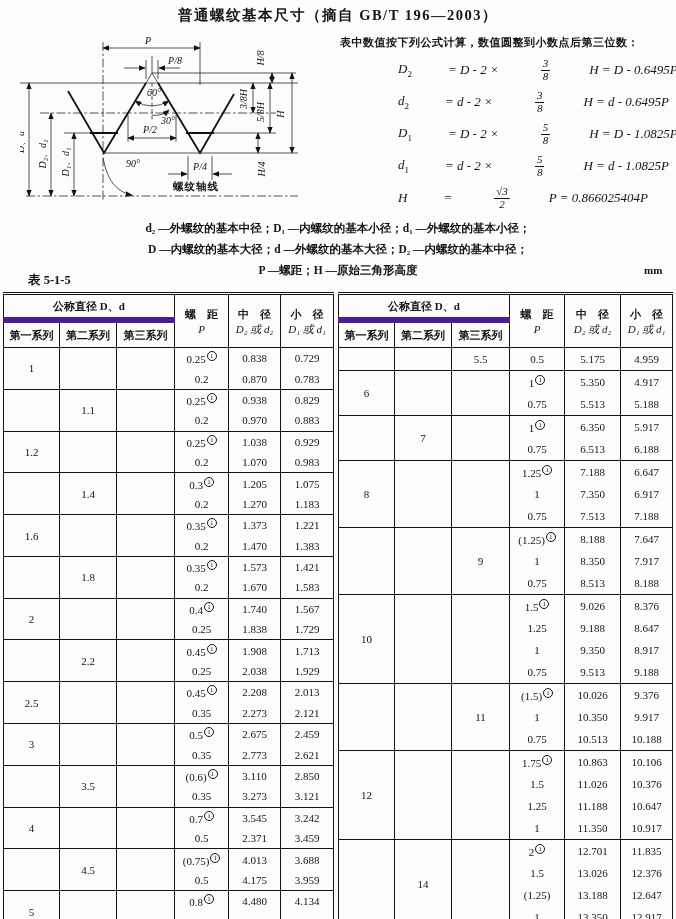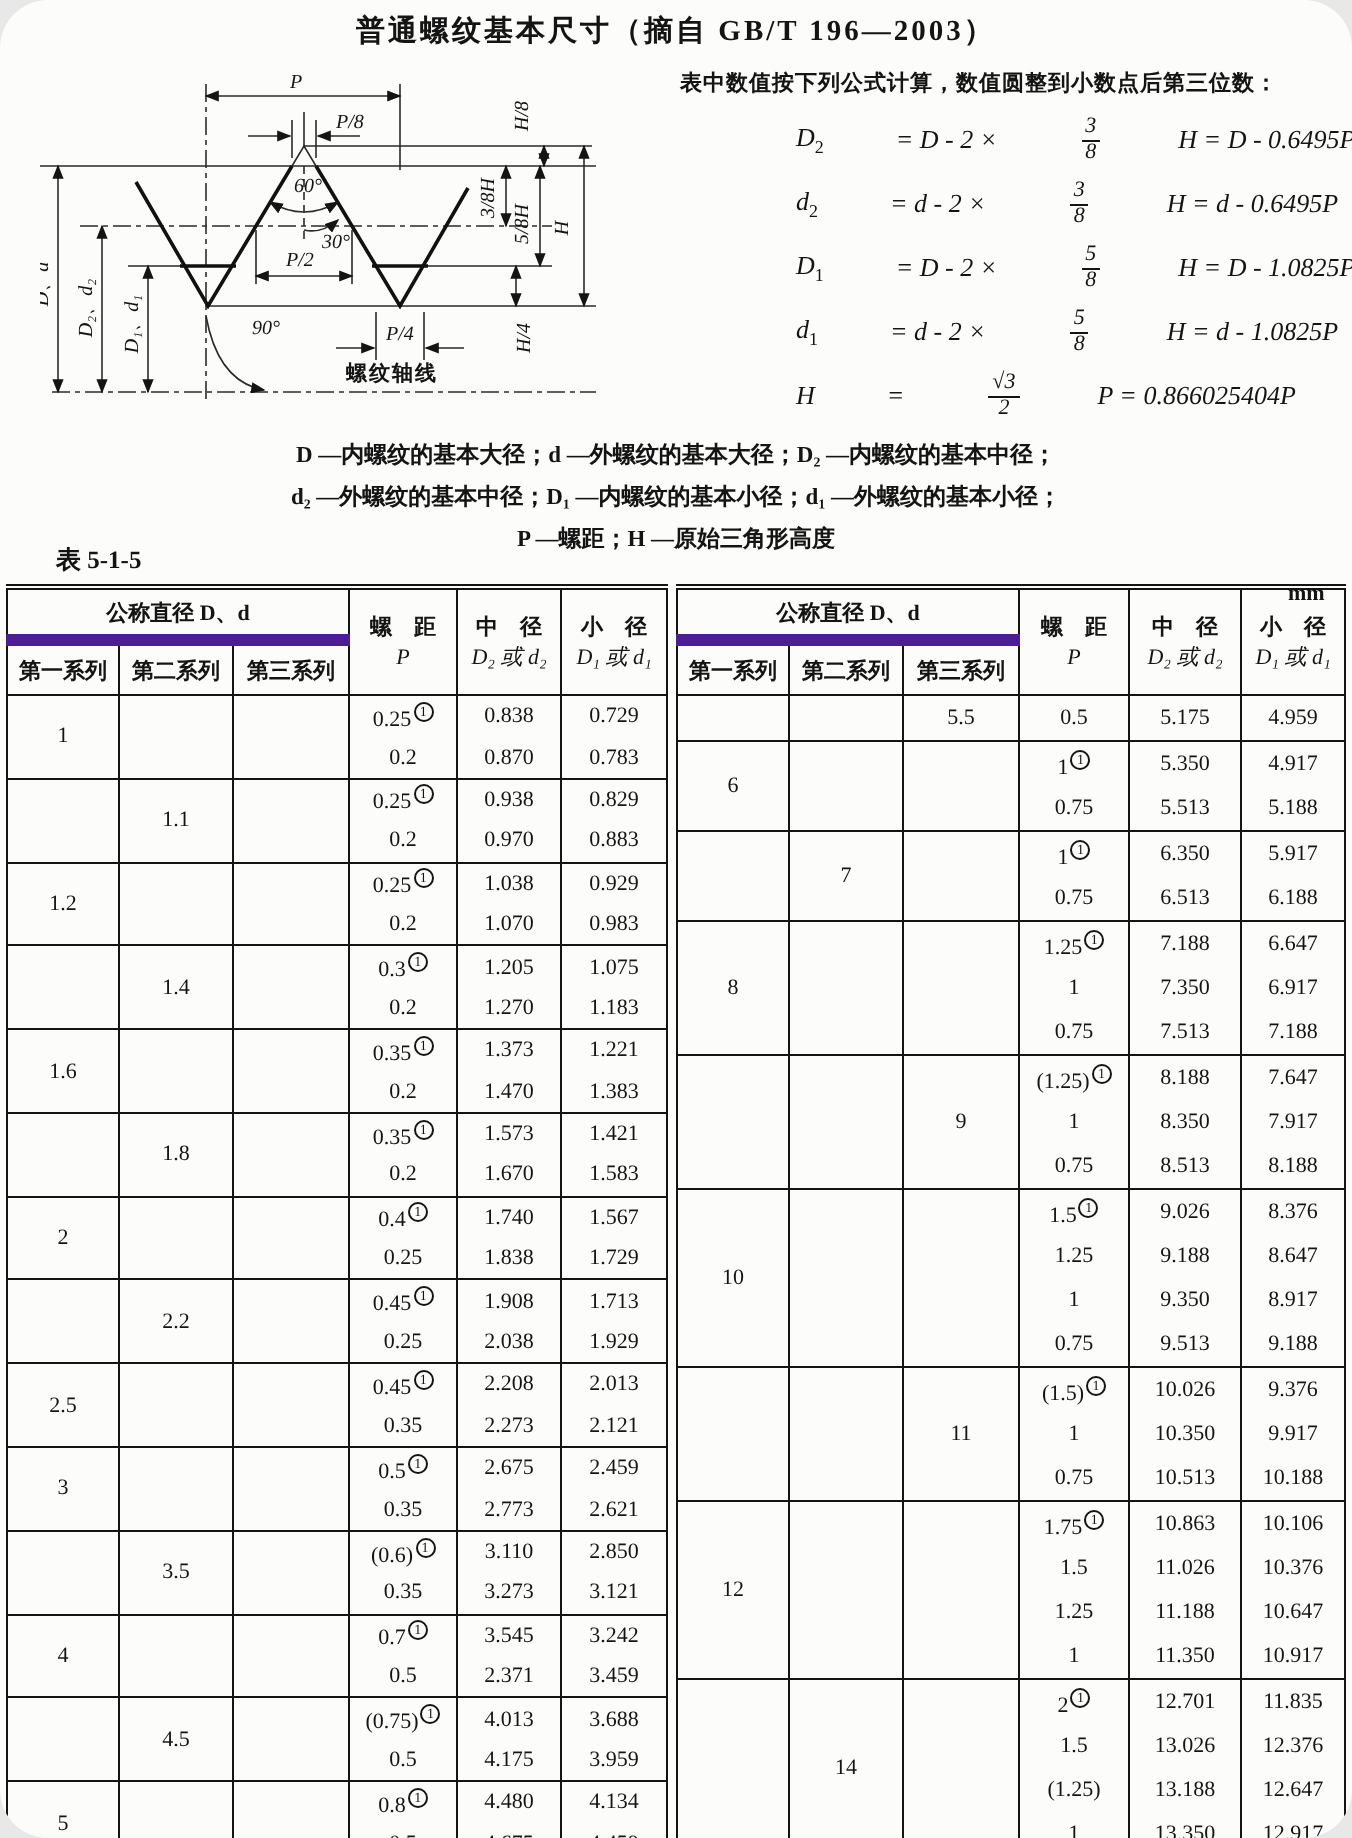--- a/index.html
+++ b/index.html
@@ -1,36 +1,36 @@
 <!DOCTYPE html>
 <html><head>
 <meta charset="utf-8">
 <style>
   html,body{margin:0;padding:0;background:#e8e8e8;}
   .page{position:relative;width:676px;height:919px;background:#fcfcfa;color:#141414;
-        font-family:"Liberation Serif","DejaVu Serif",serif;overflow:hidden;border-radius:24px;}
+        font-family:"Liberation Serif","DejaVu Serif",serif;overflow:hidden;}
   .page-title{position:absolute;top:6px;left:0;width:676px;text-align:center;
               font-size:14.5px;font-weight:bold;letter-spacing:1.5px;}
   
   .formulas{position:absolute;left:340px;top:36px;width:335px;}
   .f-intro{font-size:11px;font-weight:bold;letter-spacing:.5px;line-height:1.25;}
   .formula{display:flex;align-items:center;margin:9px 0 0 58px;height:23px;
            font:italic 13px "Liberation Serif",serif;gap:36px;}
   .formula sub{font-size:9px;font-style:normal;}
   .fpre{margin:0 3px 0 0;white-space:pre;}
   .frac{display:inline-flex;flex-direction:column;align-items:center;
         font-size:11px;line-height:1.05;margin:0 3px;}
   .frac .num{border-bottom:1px solid #141414;padding:0 2px;}
   .fpost{white-space:pre;}
   
   .legend{position:absolute;top:218px;left:0;width:676px;text-align:center;
           font-size:11.5px;font-weight:bold;line-height:21px;font-style:normal;}
   
   .tbl-label{position:absolute;left:28px;top:272px;font-size:12.5px;font-weight:bold;}
-  .unit-label{position:absolute;left:644px;top:291px;font-size:11px;font-weight:bold;}
+  .unit-label{position:absolute;left:644px;top:264px;font-size:11px;font-weight:bold;}
   table.half{position:absolute;top:292px;border-collapse:collapse;table-layout:fixed;
              font-size:11px;text-align:center;
              border-top:3px double #141414;border-bottom:2.5px solid #141414;
              border-left:1.3px solid #141414;border-right:1.3px solid #141414;}
   #tbl-left{left:3px;width:330px;}
   #tbl-right{left:338px;width:334px;}
   table.half th,table.half td{border-left:1px solid #141414;border-right:1px solid #141414;
              padding:0;overflow:hidden;vertical-align:middle;}
   table.half thead th{font-weight:bold;}
   table.half thead tr.hr1 th{height:22px;}
@@ -177,22 +177,22 @@
           <span class="frac">
             <span class="num">√3</span>
             <span class="den">2</span>
           </span>
           <span class="fpost">P = 0.866025404P</span>
         </div>
       </div>
   </div>
 
   <div class="legend">
+    <div>d₂ —外螺纹的基本中径；D₁ —内螺纹的基本小径；d₁ —外螺纹的基本小径；</div>
     <div>D —内螺纹的基本大径；d —外螺纹的基本大径；D₂ —内螺纹的基本中径；</div>
-    <div>d₂ —外螺纹的基本中径；D₁ —内螺纹的基本小径；d₁ —外螺纹的基本小径；</div>
     <div>P —螺距；H —原始三角形高度</div>
   </div>
 
   <div class="tbl-label">表 5-1-5</div>
   <div class="unit-label">mm</div>
 
   <table class="half" id="tbl-left">
       <colgroup>
         <col style="width: 56px;">
         <col style="width: 57px;">

